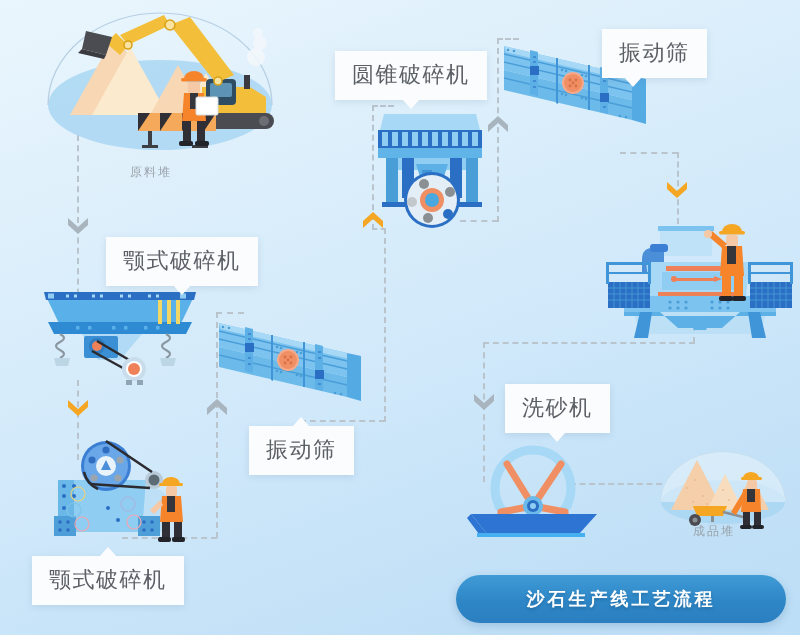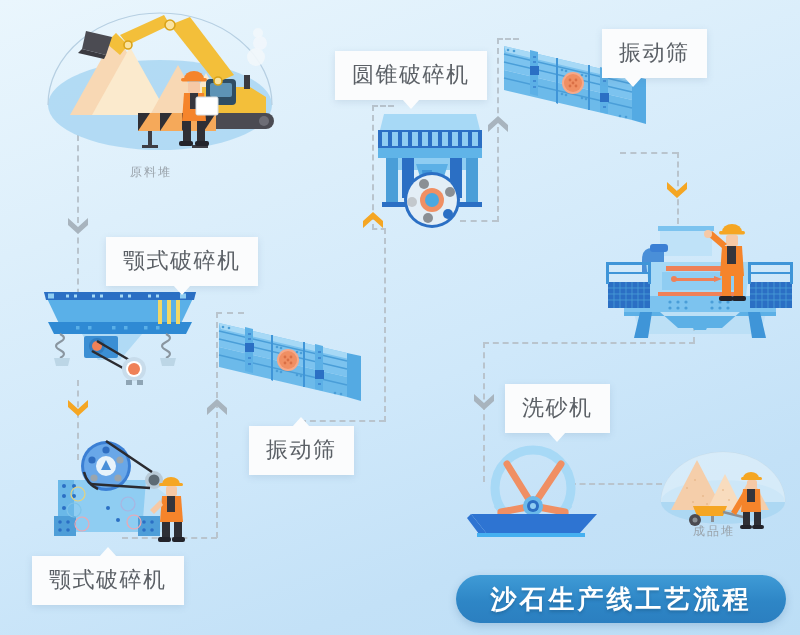--- a/index.html
+++ b/index.html
@@ -100,21 +100,21 @@
     border-radius: 24px;
     background: linear-gradient(180deg, #3f9bd6 0%, #2e86c6 55%, #2b7fc0 100%);
     box-shadow: 0 3px 8px rgba(40,90,140,0.22);
     display: flex;
     align-items: center;
     justify-content: center;
     z-index: 40;
   }
   #banner-text {
     color: #ffffff;
-    font-size: 26px;
+    font-size: 18px;
     font-weight: bold;
     letter-spacing: 3px;
     text-shadow: 0 2px 3px rgba(20,70,110,0.35);
     font-family: "DejaVu Sans", "Liberation Sans", sans-serif;
     text-align: center;
   }
 </style>
 </head>
 <body>
 

